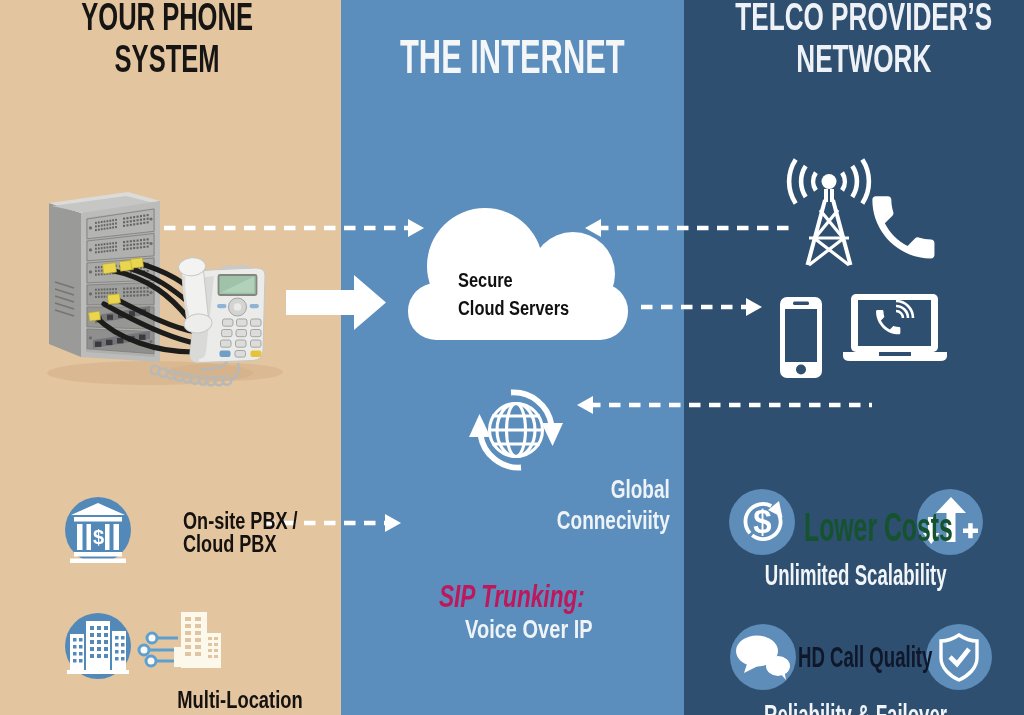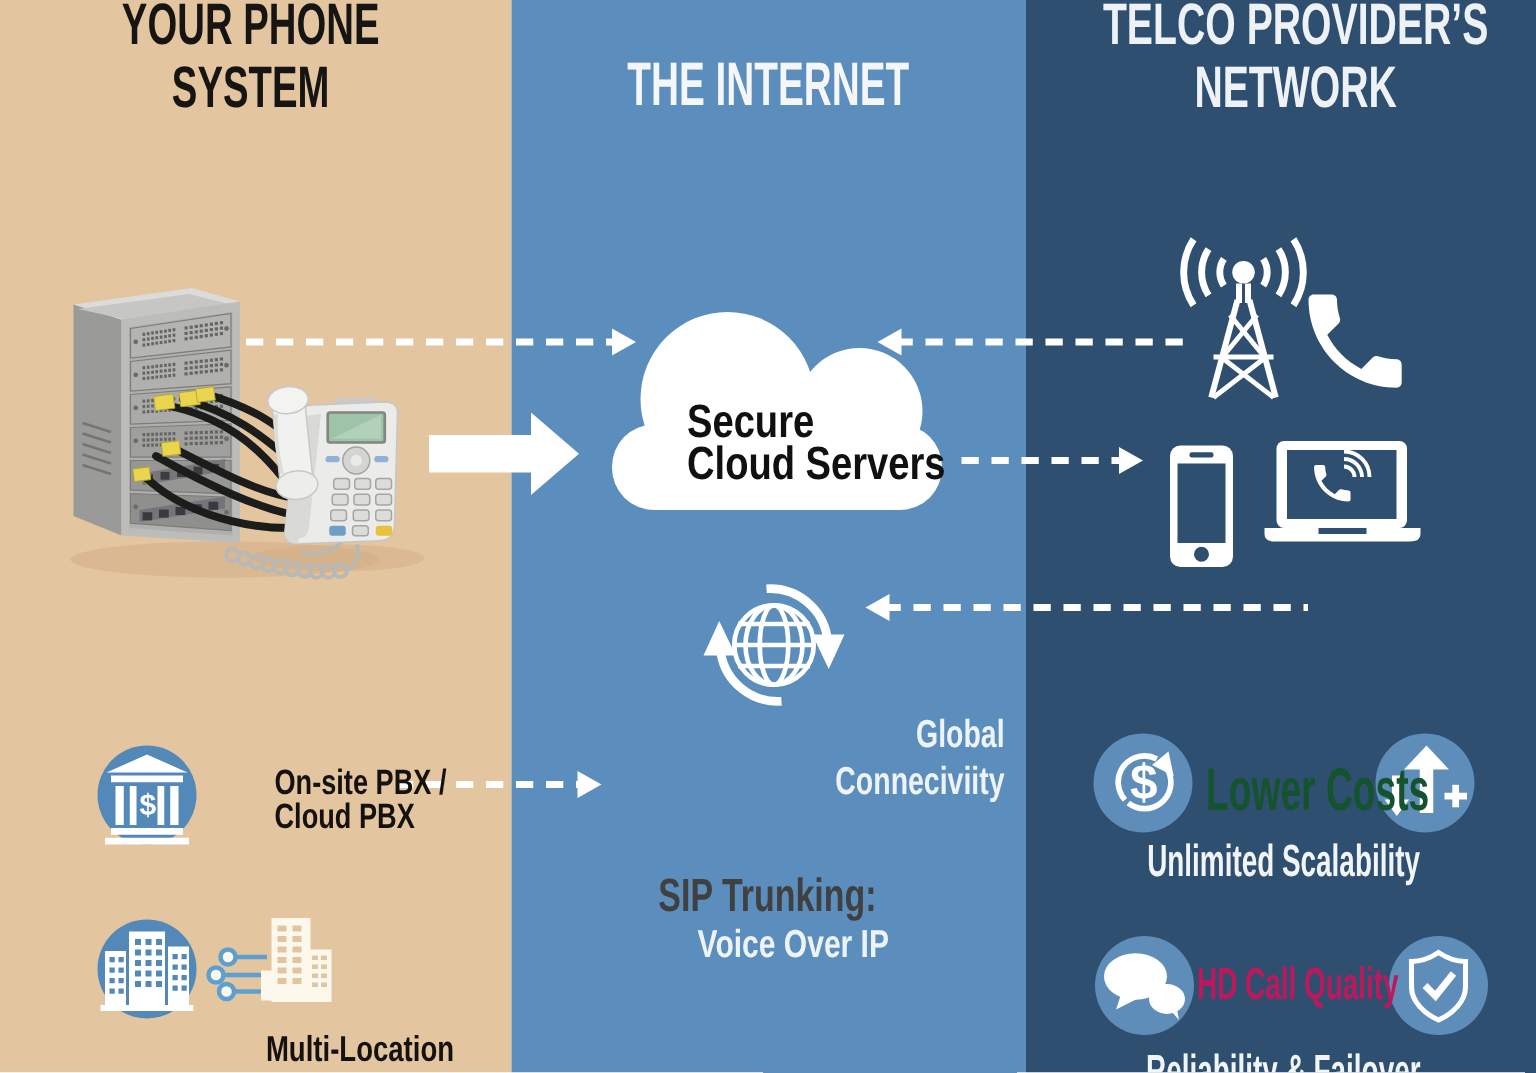--- a/index.html
+++ b/index.html
@@ -16,21 +16,21 @@
 </style>
 </head>
 <body>
 <div class="panel" id="pL"></div>
 <div class="panel" id="pM"></div>
 <div class="panel" id="pR"></div>
 
 <div class="hdr" id="h1" style="left:-3px;width:341px;top:-4px;font-size:39px;color:#171513;">
     <span class="cx">YOUR PHONE<br>SYSTEM</span>
   </div>
-<div class="hdr" id="h2" style="left:341px;width:343px;top:33.5px;font-size:41px;color:#f4f6f8;line-height:44px;">
+<div class="hdr" id="h2" style="left:341px;width:343px;top:33.5px;font-size:49px;color:#f4f6f8;line-height:44px;">
     <span class="cx" style="transform:scaleX(0.63);">THE INTERNET</span>
   </div>
 <div class="hdr" id="h3" style="left:694px;width:340px;top:-4px;font-size:39px;color:#eef2f6;">
     <span class="cx" style="transform:scaleX(0.67);">TELCO PROVIDER’S<br>NETWORK</span>
   </div>
 
 <svg id="main" width="1024" height="715" viewBox="0 0 1024 715">
 
   <g stroke="#ffffff" stroke-width="4.6" fill="#ffffff">
     <line x1="164" y1="228" x2="412" y2="228" stroke-dasharray="11.5 8.5" fill="none"></line>
@@ -536,25 +536,25 @@
 <rect x="250.5" y="350.5" width="11" height="6.6" rx="2" fill="#e8c23a"></rect>
 <g transform="rotate(-6 196 295)">
 <rect x="184" y="261" width="22" height="67" rx="10" fill="#f1f1ef" stroke="#c8c8c6" stroke-width="1"></rect>
 <ellipse cx="195" cy="266.5" rx="13.5" ry="9" fill="#f3f3f1" stroke="#c8c8c6" stroke-width="1"></ellipse>
 <ellipse cx="195" cy="323.5" rx="14" ry="9.5" fill="#ededeb" stroke="#c8c8c6" stroke-width="1"></ellipse>
 <path d="M 186,275 Q 183,295 186,315" stroke="#dcdcda" stroke-width="2.5" fill="none"></path>
 </g>
 </g>
 </svg>
 
-<div class="t" style="left:458px;top:267px;font-size:31px;color:#101010;line-height:27.5px;"><span style="transform-origin:left;transform:scaleX(0.82);display:inline-block;">Secure<br>Cloud Servers</span></div>
+<div class="t" style="left:458px;top:267px;font-size:20px;color:#101010;line-height:27.5px;"><span style="transform-origin:left;transform:scaleX(0.82);display:inline-block;">Secure<br>Cloud Servers</span></div>
 
 <div class="t" style="left:341px;width:350px;top:474px;font-size:26px;color:#eef3f7;text-align:right;line-height:31px;"><span class="cx2">Global<br>Conneciviity</span></div>
-<div class="t" style="left:341px;width:342px;top:579px;font-size:31px;color:#404040;text-align:center;"><span class="cx2">SIP Trunking:</span></div>
+<div class="t" style="left:341px;width:342px;top:579px;font-size:31px;color:#be185d;text-align:center;font-style:italic;"><span class="cx2">SIP Trunking:</span></div>
 <div class="t" style="left:356px;width:345px;top:614px;font-size:26px;color:#eef3f7;text-align:center;"><span class="cx2" style="transform:scaleX(0.77);">Voice Over IP</span></div>
 
 <div class="t" style="left:147px;top:509.5px;font-size:23.5px;color:#14110e;line-height:23.5px;margin-left:36px;"><span class="cx2" style="transform-origin:left;transform:scaleX(0.77);">On-site PBX /<br>Cloud PBX</span></div>
 <div class="t" style="left:0px;width:322px;top:686px;font-size:24px;color:#14110e;text-align:right;"><span class="cx2" style="transform:scaleX(0.765);">Multi-Location</span></div>
 
 <div class="t" style="left:804px;top:505px;font-size:40px;color:#14532d;"><span class="cx" style="transform-origin:left;transform:scaleX(0.62);">Lower Costs</span></div>
 <div class="t" style="left:684px;width:343px;top:558px;font-size:30px;color:#f2f5f8;text-align:center;"><span class="cx" style="transform:scaleX(0.62);">Unlimited Scalability</span></div>
-<div class="t" style="left:798px;top:640px;font-size:30px;color:#be185d;"><span class="cx" style="transform-origin:left;transform:scaleX(0.62);">HD Call Quality</span></div>
+<div class="t" style="left:798px;top:640px;font-size:30px;color:#0f172a;"><span class="cx" style="transform-origin:left;transform:scaleX(0.62);">HD Call Quality</span></div>
 <div class="t" style="left:684px;width:343px;top:698px;font-size:30px;color:#f2f5f8;text-align:center;"><span class="cx" style="transform:scaleX(0.62);">Reliability &amp; Failover</span></div>
 
 </body></html>

